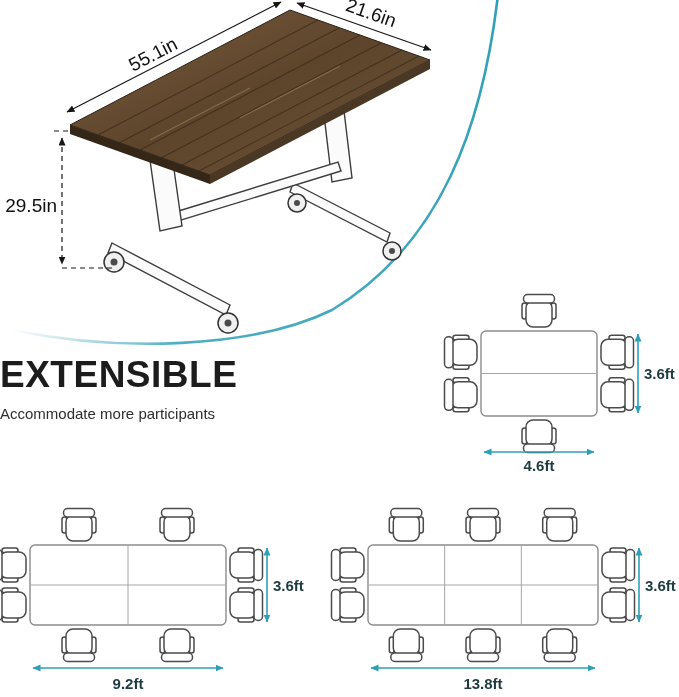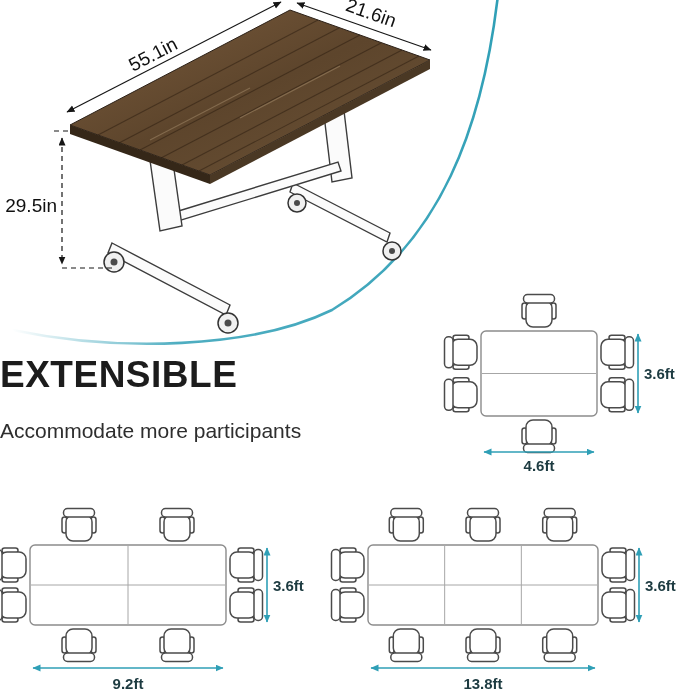--- a/index.html
+++ b/index.html
@@ -25,21 +25,21 @@
   .table-grid { stroke:#a6a6a6; stroke-width:1; }
   .chair { fill:#ffffff; stroke:#4b4b4b; stroke-width:1.5; }
   .dim-arrow { stroke-width:1.6; fill:none; }
   .dim-label { font-size:15px; font-weight:bold; }
 
   .curve { fill:none; stroke:url(#curveGrad); stroke-width:2.6; stroke-linecap:round; }
 
   
   .headline { position:absolute; left:0; top:354px; width:410px; text-align:left; color:#1c1c1c; }
   .headline .l1 { font-size:37px; font-weight:bold; letter-spacing:.5px; line-height:1.13; }
-  .headline .sub { font-size:21px; font-weight:normal; color:#2e2e2e; margin-top:23px; }
+  .headline .sub { font-size:15px; font-weight:normal; color:#2e2e2e; margin-top:9px; }
 </style>
 </head>
 <body>
 
 <div class="canvas">
   <svg id="scene" width="679" height="697" viewBox="0 0 679 697">
     <defs>
       <linearGradient id="wood" x1="0" y1="0" x2="1" y2="1">
         <stop offset="0" stop-color="#7a5b3c"></stop>
         <stop offset="0.5" stop-color="#5d452c"></stop>

